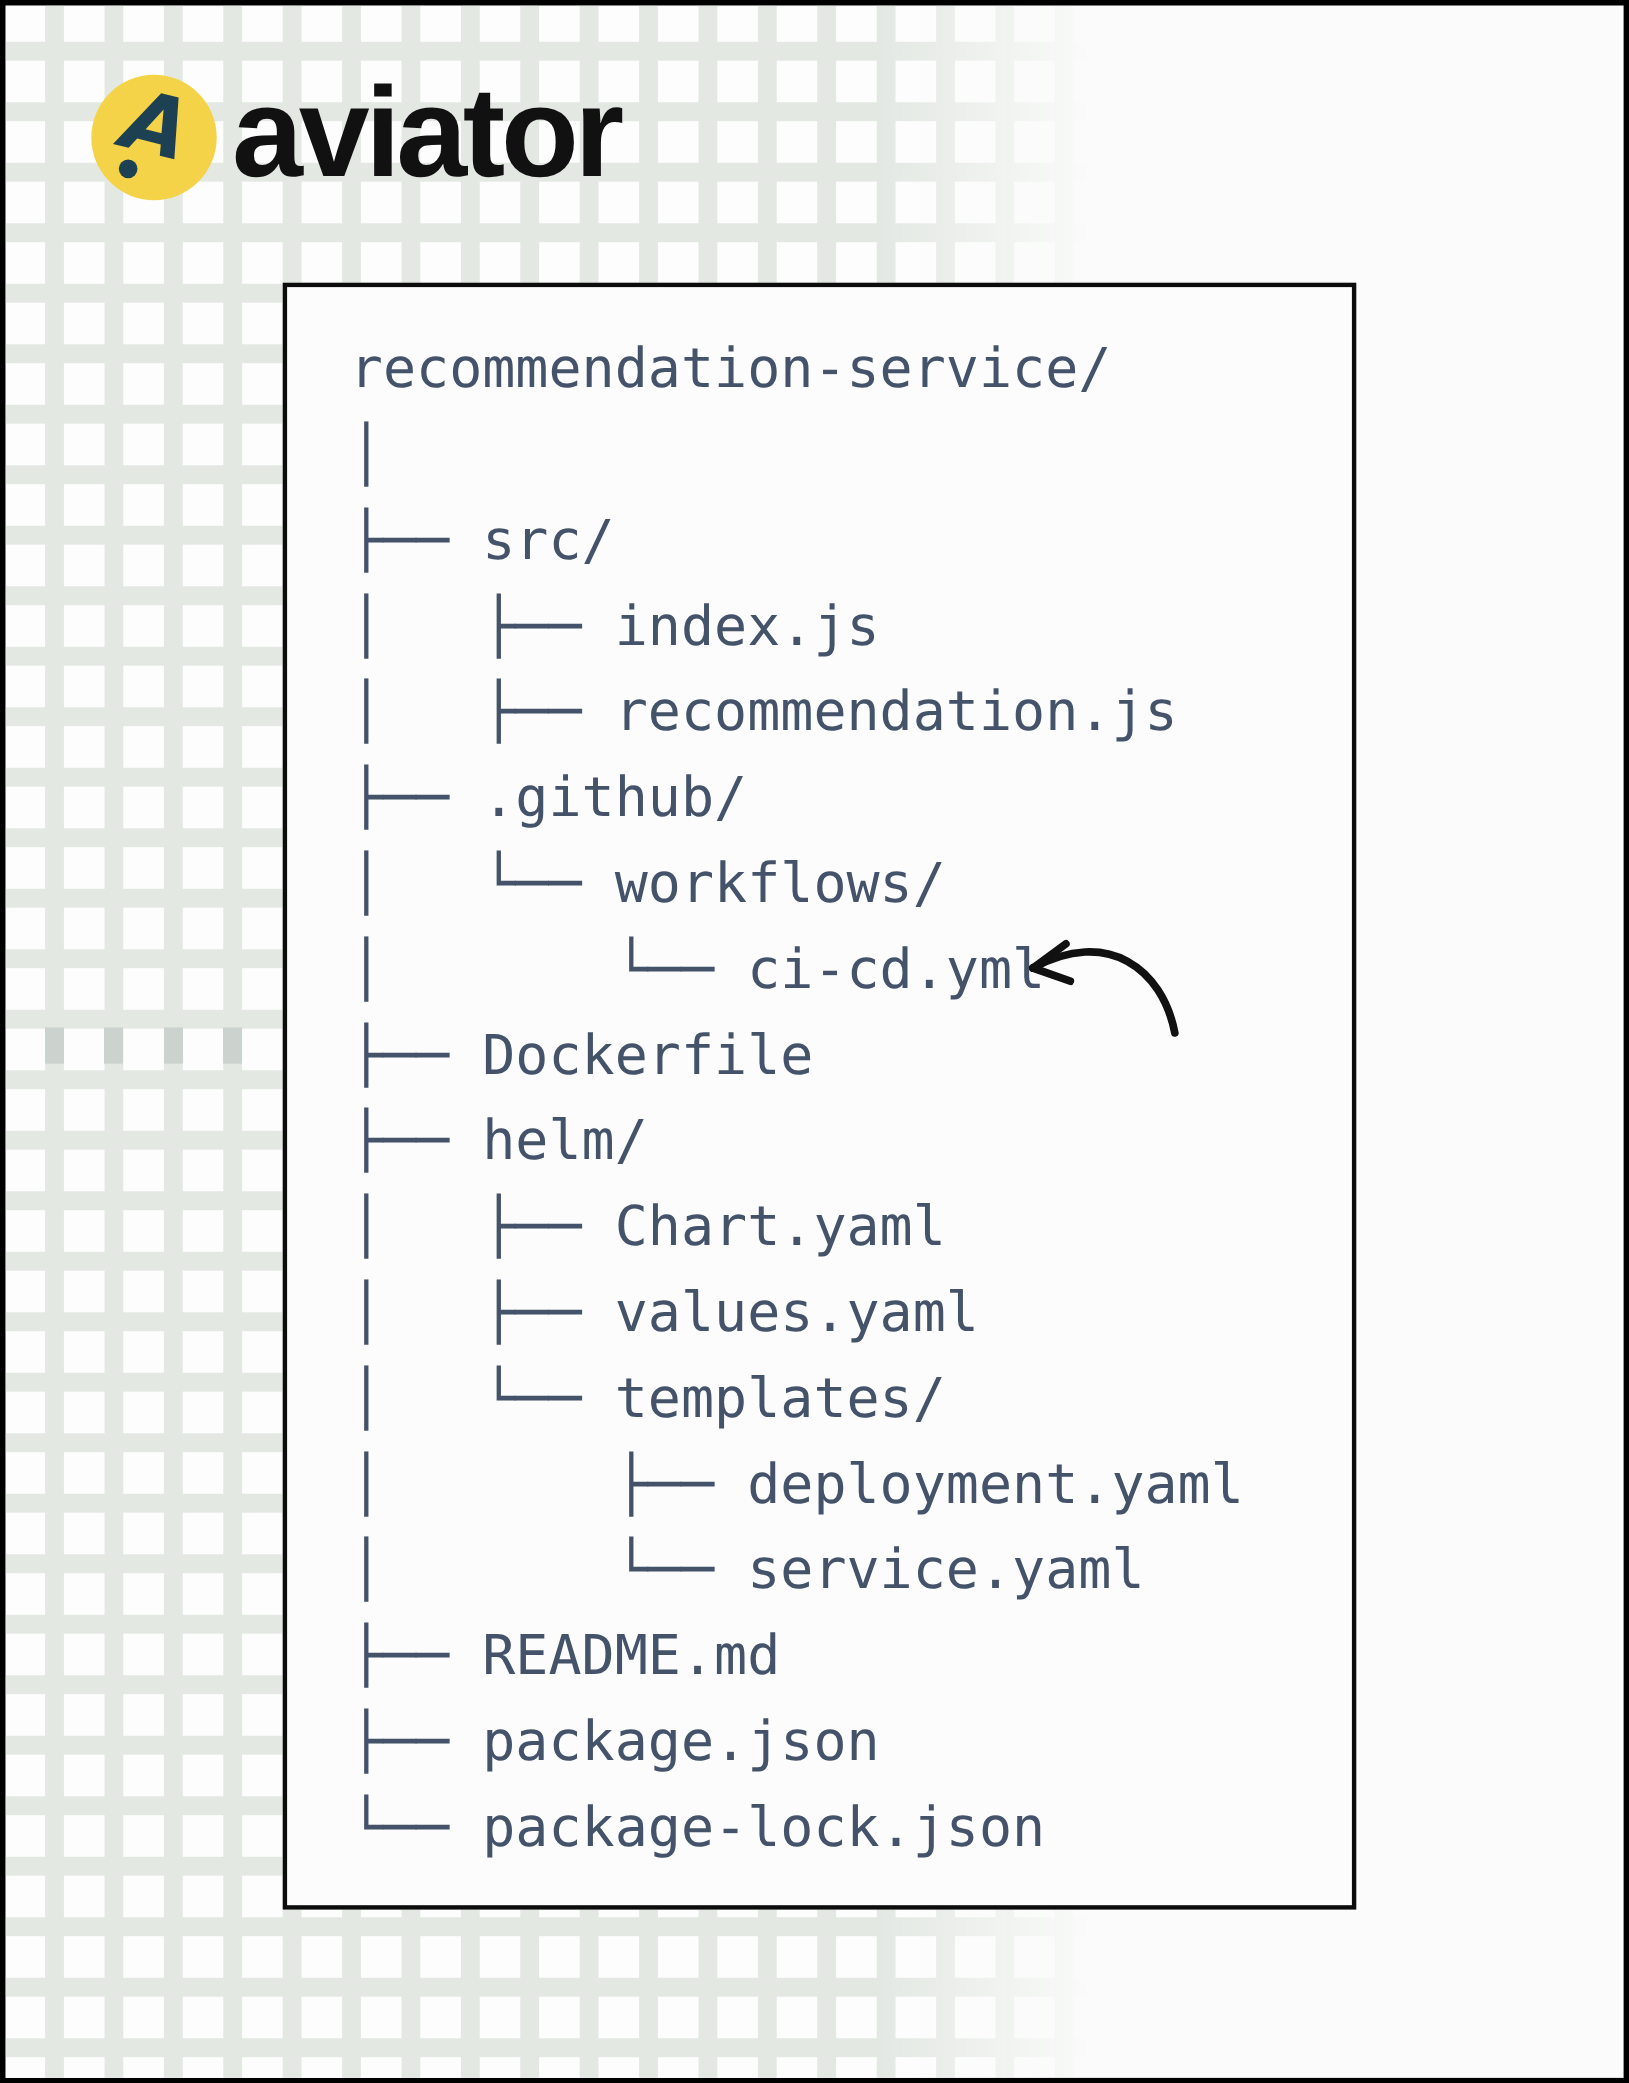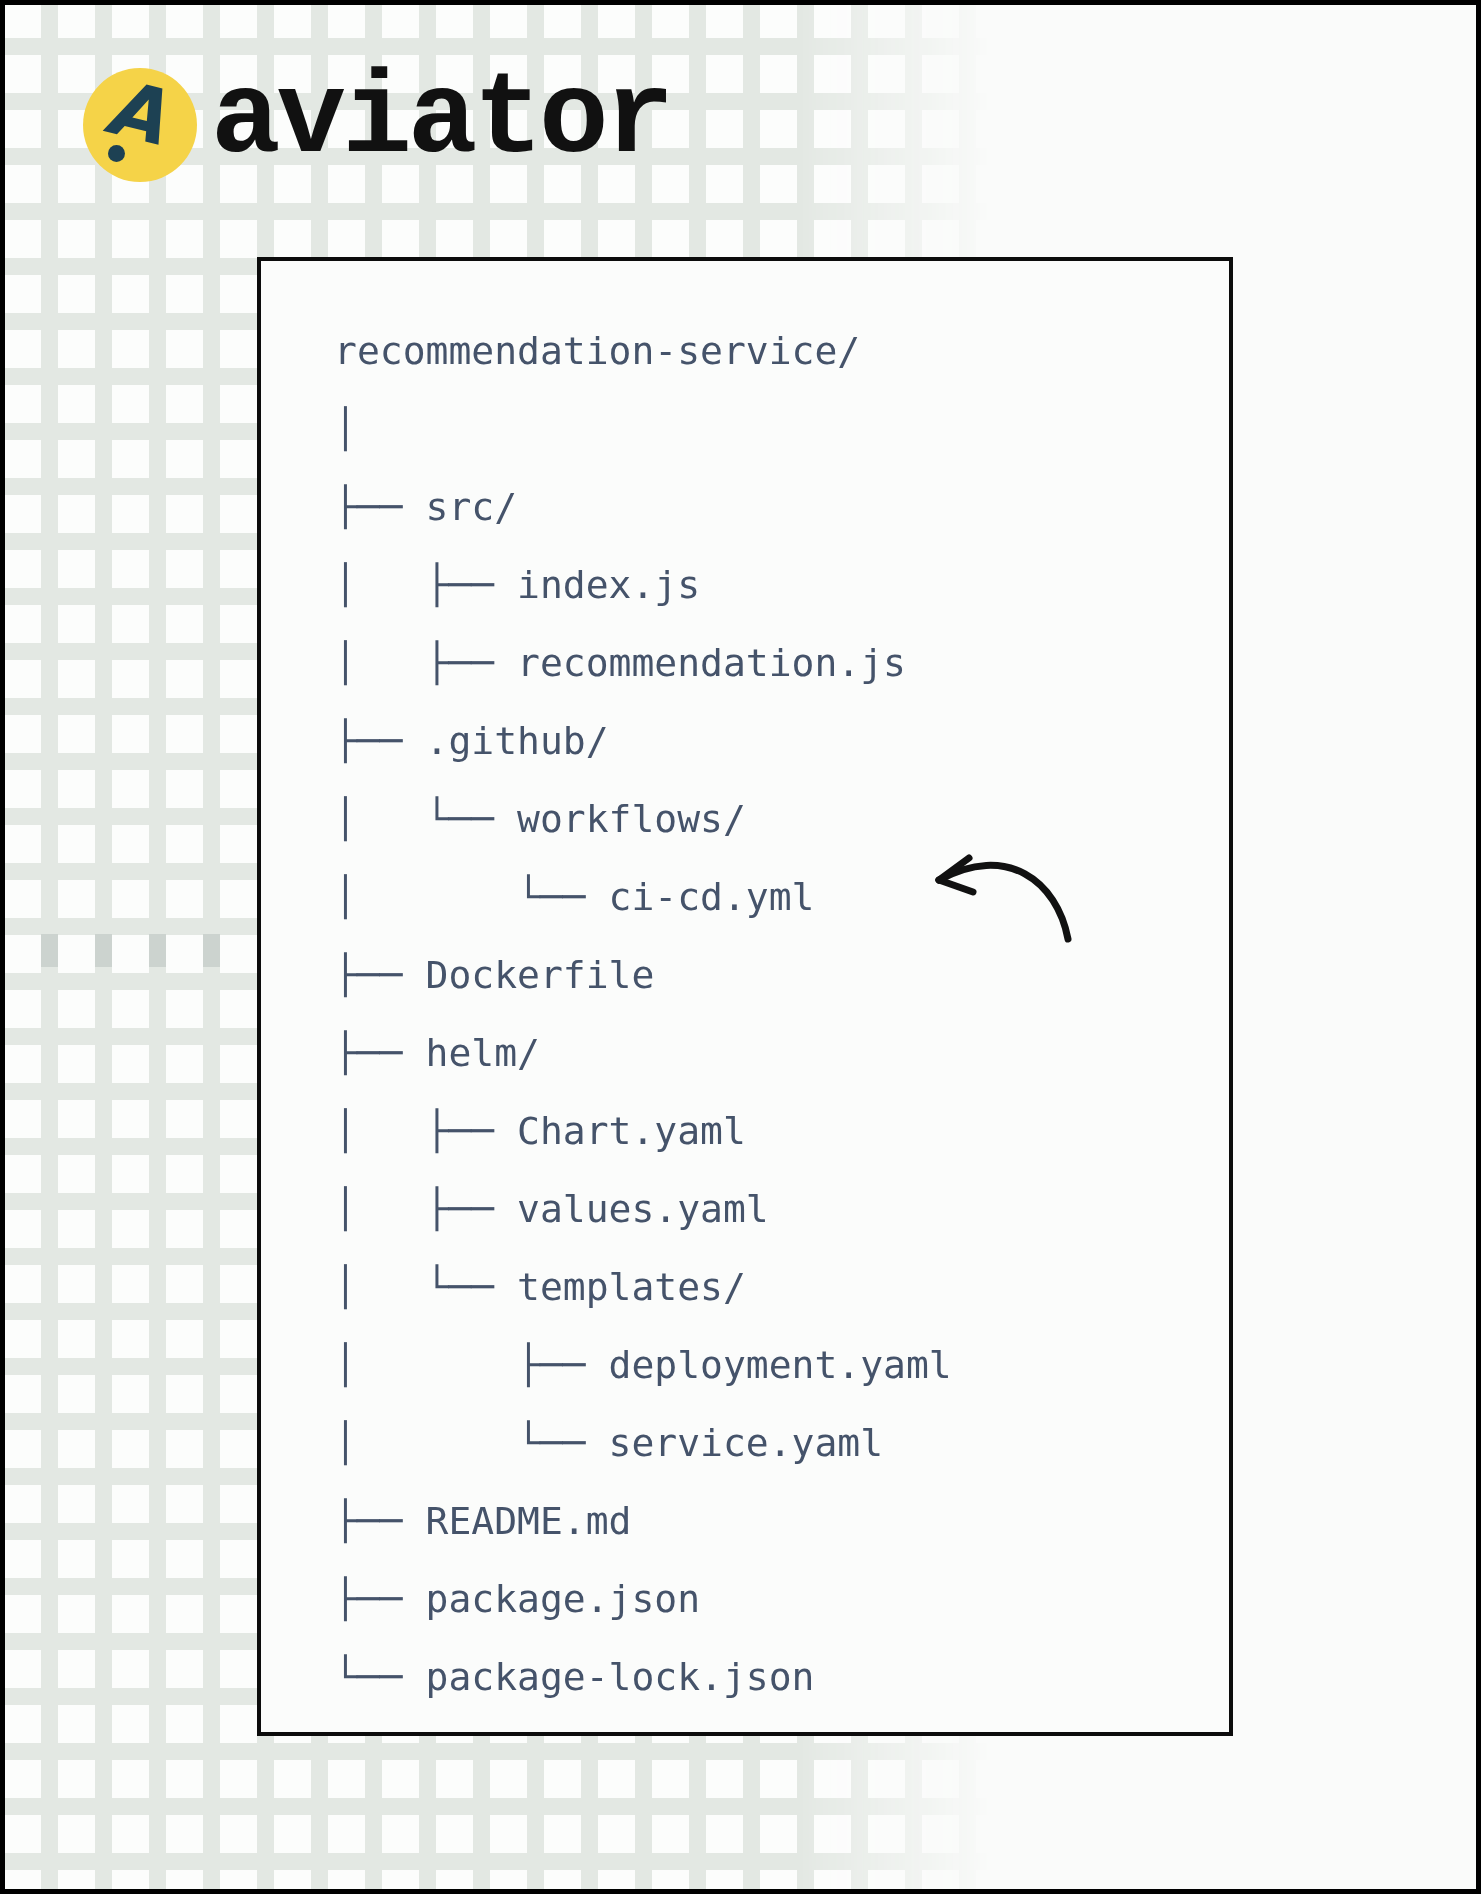--- a/index.html
+++ b/index.html
@@ -54,40 +54,40 @@
     font-size:76px; line-height:1;
     color:var(--logo_mark, #1d4153);
     transform:rotate(14deg);
   }
   .logo-dot {
     position:absolute; left:25px; top:77px;
     width:17px; height:17px; border-radius:50%;
     background:var(--logo_mark, #1d4153);
   }
   .wordmark {
-    font-family:Liberation Mono, monospace;
+    font-family:Liberation Sans, sans-serif;
     font-weight:bold;
     font-size:116px; line-height:1;
     letter-spacing:-4px;
     color:var(--wordmark, #111111);
     margin-top:-10px;
   }
   
   .card {
     position:absolute; left:252px; top:252px;
     width:976px; height:1479px;
     box-sizing:border-box;
     background:var(--card_bg, #fbfcfb);
     border:4px solid var(--card_border, #0c0c0c);
   }
   .tree {
-    margin:16px;
+    margin:0;
     padding:35px 0 0 57px;
     font-family:"DejaVu Sans Mono", monospace;
-    font-size:38px;
+    font-size:50px;
     line-height:78px;
     color:var(--tree_text, #45536a);
     white-space:pre;
   }
   
   .annotation {
     position:absolute; left:887px; top:969px; width:320px;
     text-align:center;
     font-family:"DejaVu Sans", sans-serif;
     font-weight:bold;

